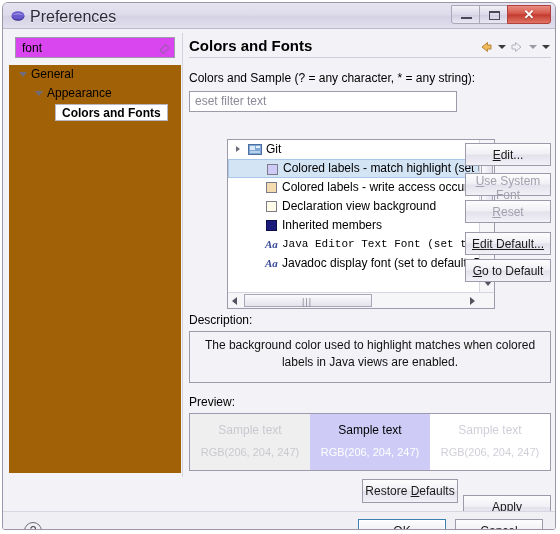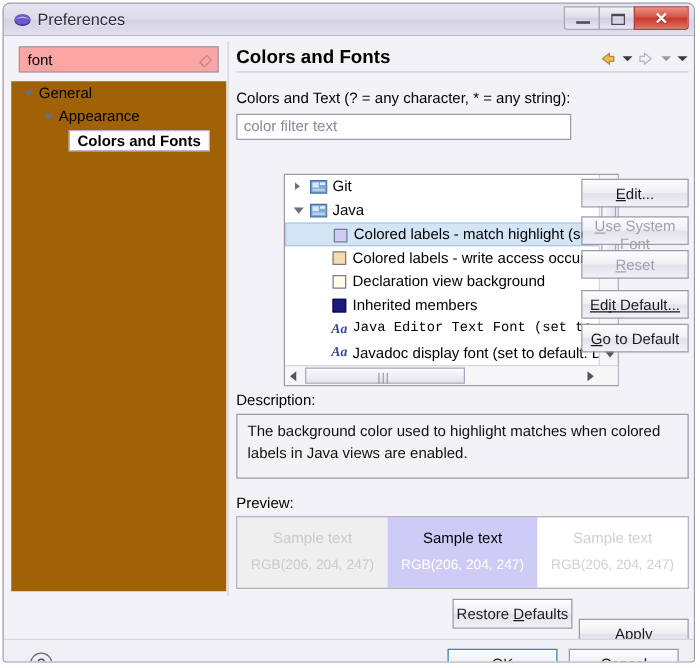--- a/index.html
+++ b/index.html
@@ -39,21 +39,21 @@
     box-sizing: border-box;
   }
   .title-icon {
     position: absolute;
     left: 8px; top: 6px;
     width: 14px; height: 14px;
   }
   .title-text {
     position: absolute;
     left: 27px; top: 5px;
-    font-size: 13px;
+    font-size: 16px;
     color: #2b2b3a;
     text-shadow: 0 1px 0 rgba(255,255,255,0.85);
     white-space: nowrap;
     text-align: right;
   }
   .win-btns {
     position: absolute;
     right: 4px; top: 2px;
     display: flex;
   }
@@ -109,21 +109,21 @@
     position: absolute;
     left: 6px; top: 6px;
     width: 172px;
     height: 440px;
   }
   .filter-box {
     position: absolute;
     left: 6px; top: 2px;
     width: 160px; height: 21px;
     border: 1px solid #9c9aab;
-    background: #fca5a5;
+    background: #d946ef;
     box-sizing: border-box;
   }
   .filter-box input {
     position: absolute;
     left: 4px; top: 2px;
     width: 130px;
     border: none;
     outline: none;
     font-family: "Liberation Sans", sans-serif;
     font-size: 12px;
@@ -416,20 +416,21 @@
     left: 0; top: 296px;
     width: 362px;
     height: 52px;
     border: 1px solid #9c9aab;
     background: #f3f2f6;
     box-sizing: border-box;
     padding: 5px 8px;
     font-size: 12px;
     line-height: 17px;
     color: #111;
+    text-align: center;
   }
 
   
   .preview-box {
     position: absolute;
     left: 0; top: 378px;
     width: 362px;
     height: 58px;
     border: 1px solid #9c9aab;
     background: #ffffff;
@@ -566,48 +567,38 @@
         <span class="chev"></span>
         <svg class="nav-arrow-btn" viewBox="0 0 16 16">
           <path d="M6.5 3.5 L12 8 L6.5 12.5 L6.5 10 L3 10 L3 6 L6.5 6 Z" fill="#f2f1f5" stroke="#b5b3c0" stroke-width="1" stroke-linejoin="round"></path>
         </svg>
         <span class="chev dim"></span>
         <span class="chev"></span>
       </div>
 
       <div class="hr-top"></div>
 
-      <div class="section-label" style="left:0; top:36px;">Colors and Text (? = any character, * = any string):</div>
-
-      <div class="text-input" style="left:0; top:56px; width:268px; height:21px;">color filter text</div>
+      <div class="section-label" style="left:0; top:36px;">Colors and Sample (? = any character, * = any string):</div>
+
+      <div class="text-input" style="left:0; top:56px; width:268px; height:21px;">eset filter text</div>
 
       <div class="tree-widget">
         <div class="tree-items">
 
           <div class="tree-row">
             <span class="tw-arrow" style="left:8px;"></span>
             <svg class="cat-icon" style="left:20px;" viewBox="0 0 14 13">
               <rect x="0.5" y="1.5" width="13" height="10" fill="#7fa8d8" stroke="#4a6f9e"></rect>
               <rect x="2" y="3" width="5" height="4" fill="#dbe8f7"></rect>
               <rect x="8" y="3" width="4" height="2" fill="#e8f0fa"></rect>
               <rect x="2" y="8" width="10" height="2" fill="#b8d0ea"></rect>
             </svg>
             <span class="tree-text" style="left:38px;">Git</span>
           </div>
 
-          <div class="tree-row">
-            <span class="tw-arrow open" style="left:7px;"></span>
-            <svg class="cat-icon" style="left:20px;" viewBox="0 0 14 13">
-              <rect x="0.5" y="1.5" width="13" height="10" fill="#7fa8d8" stroke="#4a6f9e"></rect>
-              <rect x="2" y="3" width="5" height="4" fill="#dbe8f7"></rect>
-              <rect x="8" y="3" width="4" height="2" fill="#e8f0fa"></rect>
-              <rect x="2" y="8" width="10" height="2" fill="#b8d0ea"></rect>
-            </svg>
-            <span class="tree-text" style="left:38px;">Java</span>
-          </div>
 
           <div class="tree-row selected">
             <span class="swatch" style="left:38px; background:#ceccf7;"></span>
             <span class="tree-text" style="left:54px;">Colored labels - match highlight (set to d</span>
           </div>
 
           <div class="tree-row">
             <span class="swatch" style="left:38px; background:#f5dcb0;"></span>
             <span class="tree-text" style="left:54px;">Colored labels - write access occurrences</span>
           </div>

